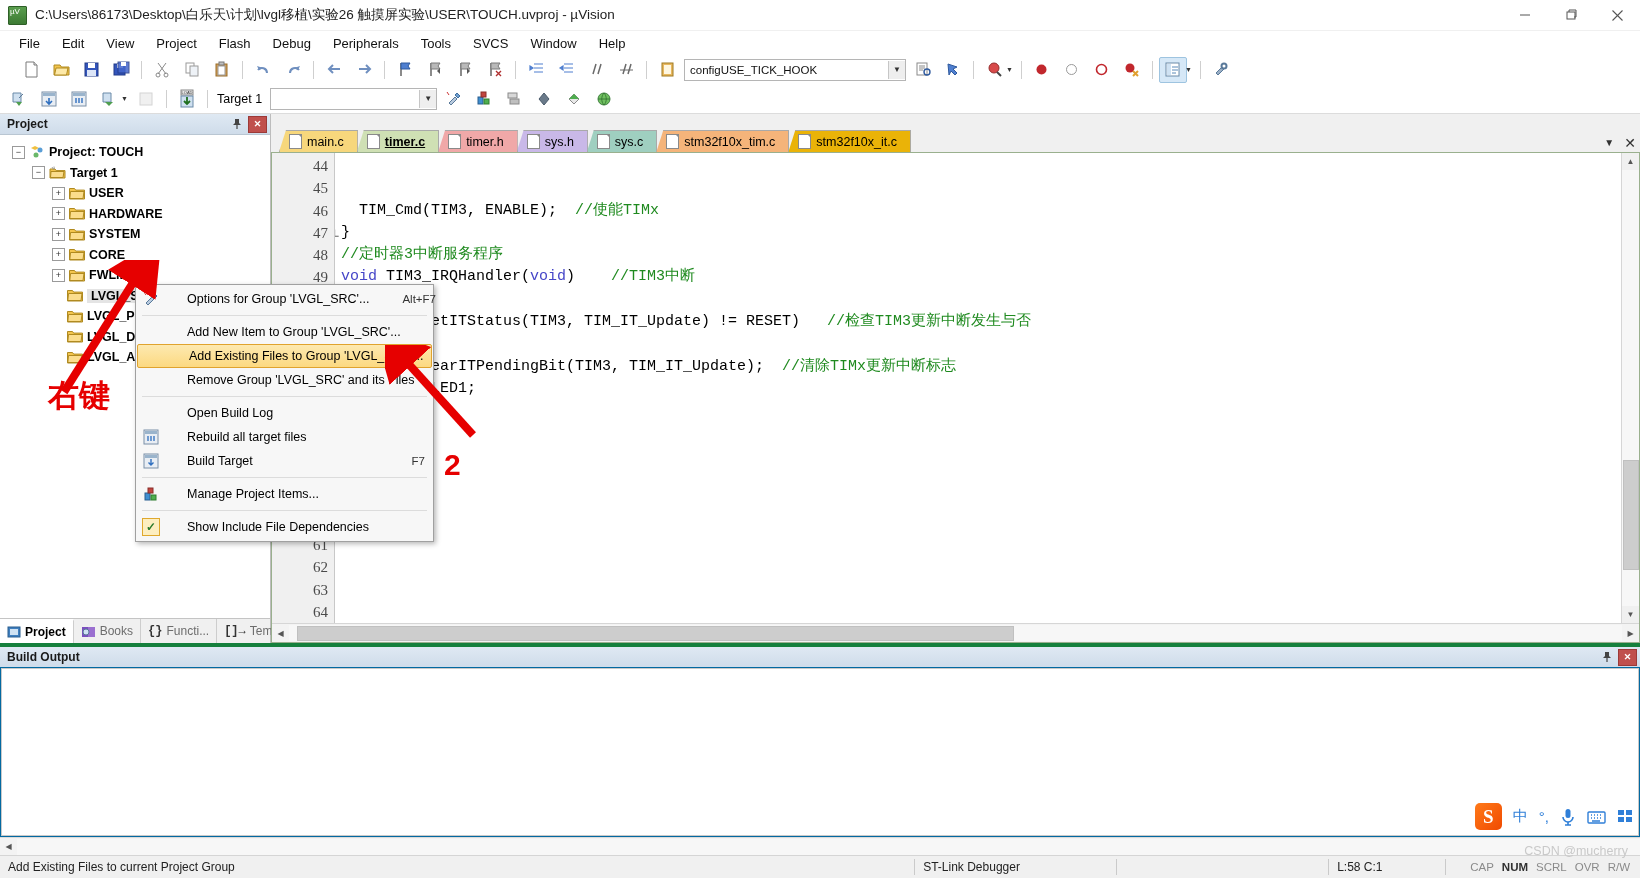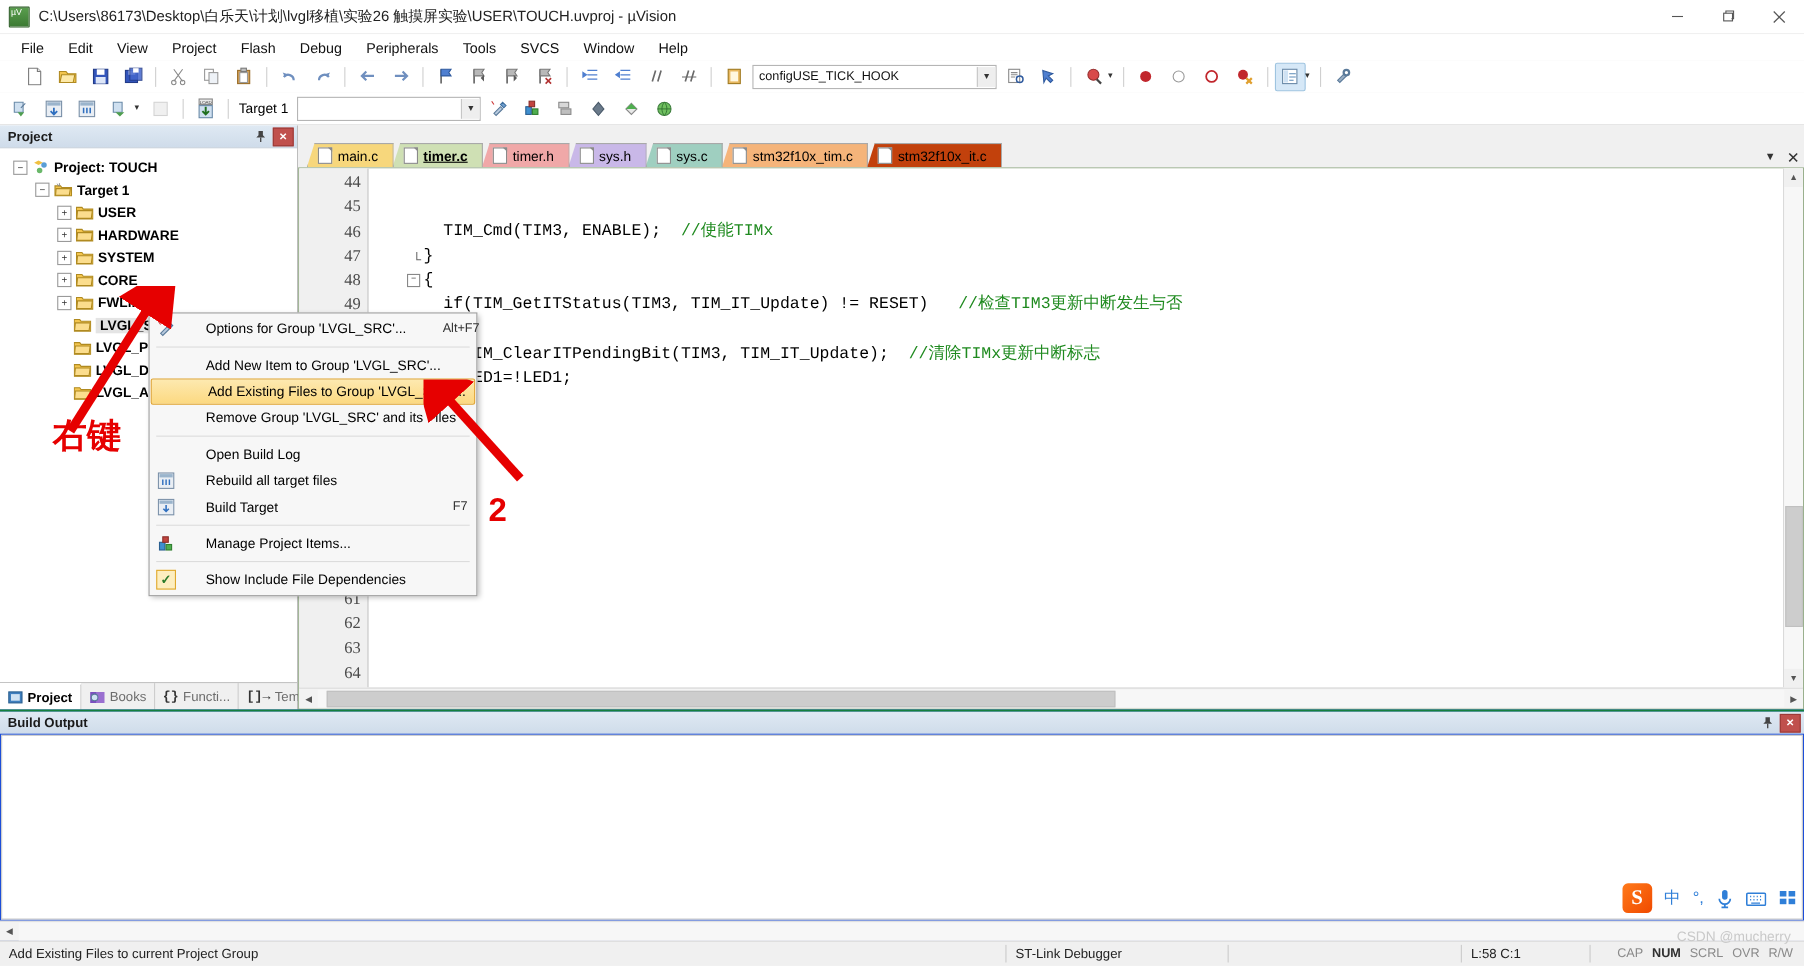--- a/index.html
+++ b/index.html
@@ -73,34 +73,34 @@
   .edtab .ul{text-decoration:underline;}
   .page-icon{width:11px;height:13px;background:#fff;border:1px solid #8a8a8a;position:relative;flex:none;}
   .page-icon:after{content:"";position:absolute;right:-1px;top:-1px;border-left:4px solid transparent;border-top:4px solid #8a8a8a;}
   .edtabs-right{position:absolute;right:4px;bottom:4px;display:flex;align-items:center;gap:10px;}
   .editor{flex:1;display:flex;flex-direction:column;border:1px solid #9ab08e;background:#fff;min-height:0;margin:0;}
   .edbody{flex:1;display:flex;min-height:0;position:relative;overflow:hidden;}
   .gutter{width:62px;background:#f0f0f0;border-right:1px solid #c8c8c8;flex:none;padding-top:2px;}
   .gline{height:22.3px;line-height:22.3px;text-align:right;padding-right:6px;font-size:15px;color:#4a4a4a;
          font-family:"Liberation Serif",serif;}
   .codearea{flex:1;position:relative;overflow:hidden;padding-top:2px;font-family:"Liberation Mono",monospace;font-size:15px;}
-  .cline{height:22.3px;line-height:22.3px;white-space:pre;padding-left:6px;margin-left:44px;}
+  .cline{height:22.3px;line-height:22.3px;white-space:pre;padding-left:6px;}
   .kw{color:#4646c8;}
   .cmt{color:#1f8a1f;}
   .vscroll{width:17px;background:#f7f7f7;border-left:1px solid #d6d6d6;flex:none;display:flex;flex-direction:column;align-items:center;}
   .vs-arrow{width:17px;height:17px;display:flex;align-items:center;justify-content:center;font-size:8px;color:#555;background:#f0f0f0;}
   .vs-track{flex:1;width:17px;position:relative;background:#f7f7f7;}
   .vs-thumb{position:absolute;left:1px;width:14px;background:#cdcdcd;border:1px solid #c0c0c0;}
   .hscrollrow{height:18px;display:flex;align-items:center;background:#f3f3f3;border-top:1px solid #d6d6d6;flex:none;}
   .hs-arrow{width:17px;height:17px;display:flex;align-items:center;justify-content:center;font-size:8px;color:#555;}
   .hs-track{flex:1;height:16px;position:relative;background:#f7f7f7;}
   .hs-thumb{position:absolute;top:1px;height:13px;background:#cdcdcd;border:1px solid #c0c0c0;}
 
   
-  .buildout{height:208px;display:flex;flex-direction:column;background:#1d4ed8;flex:none;border-top:2px solid #15803d;}
+  .buildout{height:208px;display:flex;flex-direction:column;background:#0369a1;flex:none;border-top:4px solid #15803d;}
   .bo-header{height:20px;background:linear-gradient(#dfe9f3,#cfdcea);display:flex;align-items:center;
              padding:0 3px 0 7px;font-weight:bold;font-size:12px;color:#1a1a1a;}
   .bo-header .ph-title{flex:1;}
   .bo-body{flex:1;background:#fff;border:1px solid #c9c9c9;margin:1px;position:relative;overflow:hidden;}
   .bo-hscroll{height:17px;display:flex;align-items:center;background:#f3f3f3;border-top:1px solid #dcdcdc;}
 
   
   .statusbar{height:22px;background:#f0f0f0;display:flex;align-items:center;font-size:12px;color:#222;flex:none;border-top:1px solid #d5d5d5;}
   .sb-cell{padding:0 8px;height:22px;display:flex;align-items:center;white-space:nowrap;}
   .sb-sep{width:1px;height:16px;background:#cacaca;}
@@ -611,21 +611,21 @@
           <span>sys.h</span>
         </div>
         <div class="edtab" style="background:#9fcfc0">
           <span class="page-icon"></span>
           <span>sys.c</span>
         </div>
         <div class="edtab" style="background:#f5b47a">
           <span class="page-icon"></span>
           <span>stm32f10x_tim.c</span>
         </div>
-        <div class="edtab" style="background:#c2410c">
+        <div class="edtab" style="background:#eab308">
           <span class="page-icon"></span>
           <span>stm32f10x_it.c</span>
         </div>
         <div class="edtabs-right">
           <span style="font-size:10px;color:#333">▼</span>
           <span style="font-size:14px;color:#333;line-height:10px">✕</span>
         </div>
       </div>
 
       <div class="editor">
@@ -652,20 +652,22 @@
             <div class="gline">62</div>
             <div class="gline">63</div>
             <div class="gline">64</div>
           </div>
 
           <div class="codearea">
             <div class="cline"></div>
             <div class="cline"></div>
             <div class="cline"><span>  TIM_Cmd(TIM3, ENABLE);  </span><span class="cmt">//使能TIMx</span></div>
             <div class="cline" style="position:relative"><span style="position:absolute;left:-4px;top:4px;color:#666;font-size:13px">└</span><span>}</span></div>
+            <div class="cline"><span class="cmt">//定时器3中断服务程序</span></div>
+            <div class="cline"><span class="kw">void</span><span> TIM3_IRQHandler(</span><span class="kw">void</span><span>)    </span><span class="cmt">//TIM3中断</span></div>
             <div class="cline" style="position:relative"><span style="position:absolute;left:-9px;top:5px;width:10px;height:10px;border:1px solid #888;font-size:8px;line-height:8px;text-align:center;color:#333">−</span><span>{</span></div>
             <div class="cline"><span>  if(TIM_GetITStatus(TIM3, TIM_IT_Update) != RESET)   </span><span class="cmt">//检查TIM3更新中断发生与否</span></div>
             <div class="cline"><span>  {</span></div>
             <div class="cline"><span>    TIM_ClearITPendingBit(TIM3, TIM_IT_Update);  </span><span class="cmt">//清除TIMx更新中断标志</span></div>
             <div class="cline"><span>    LED1=!LED1;</span></div>
             <div class="cline"></div>
             <div class="cline"></div>
             <div class="cline"></div>
             <div class="cline"></div>
             <div class="cline"></div>

